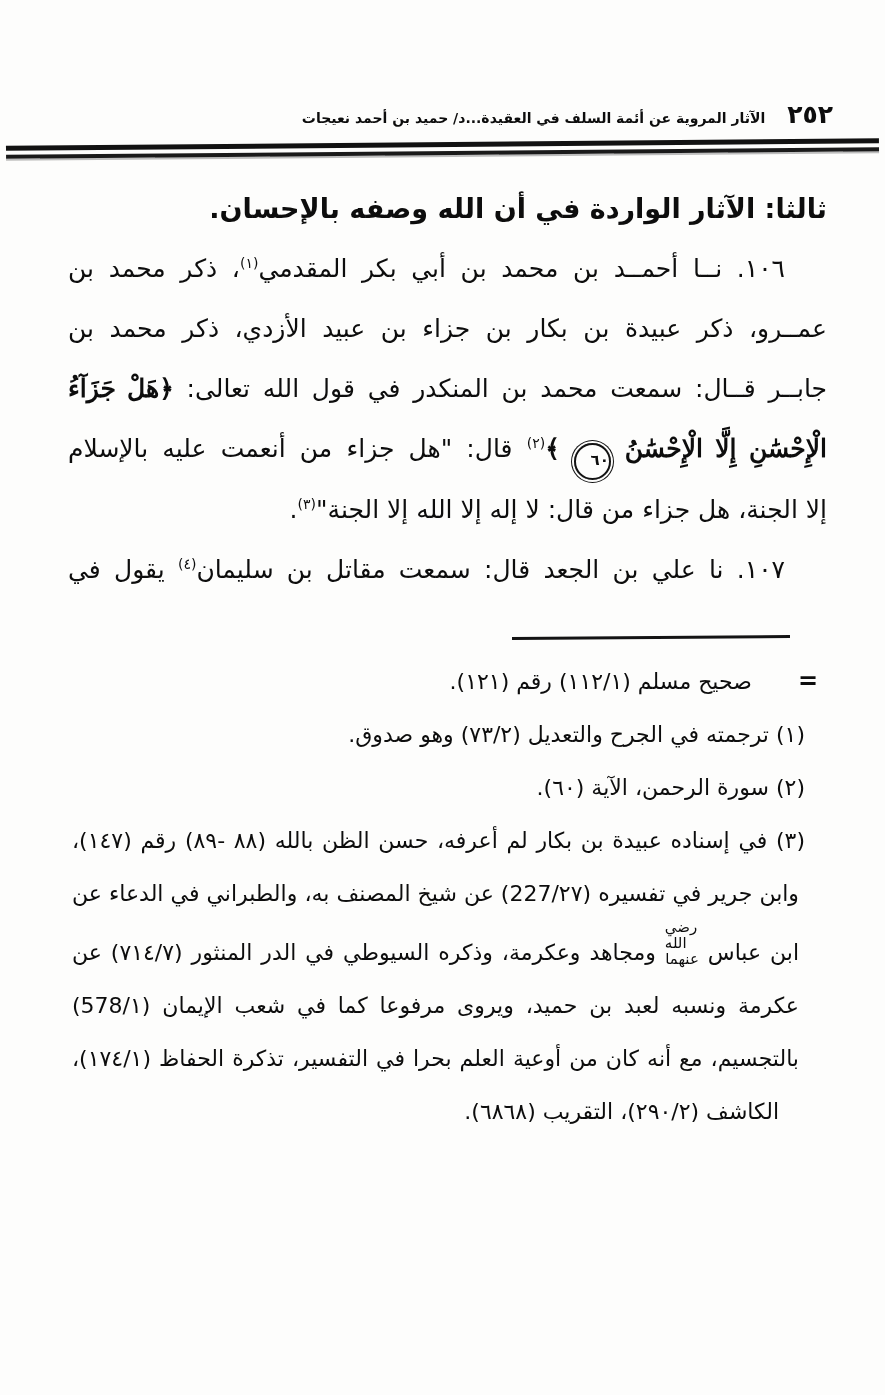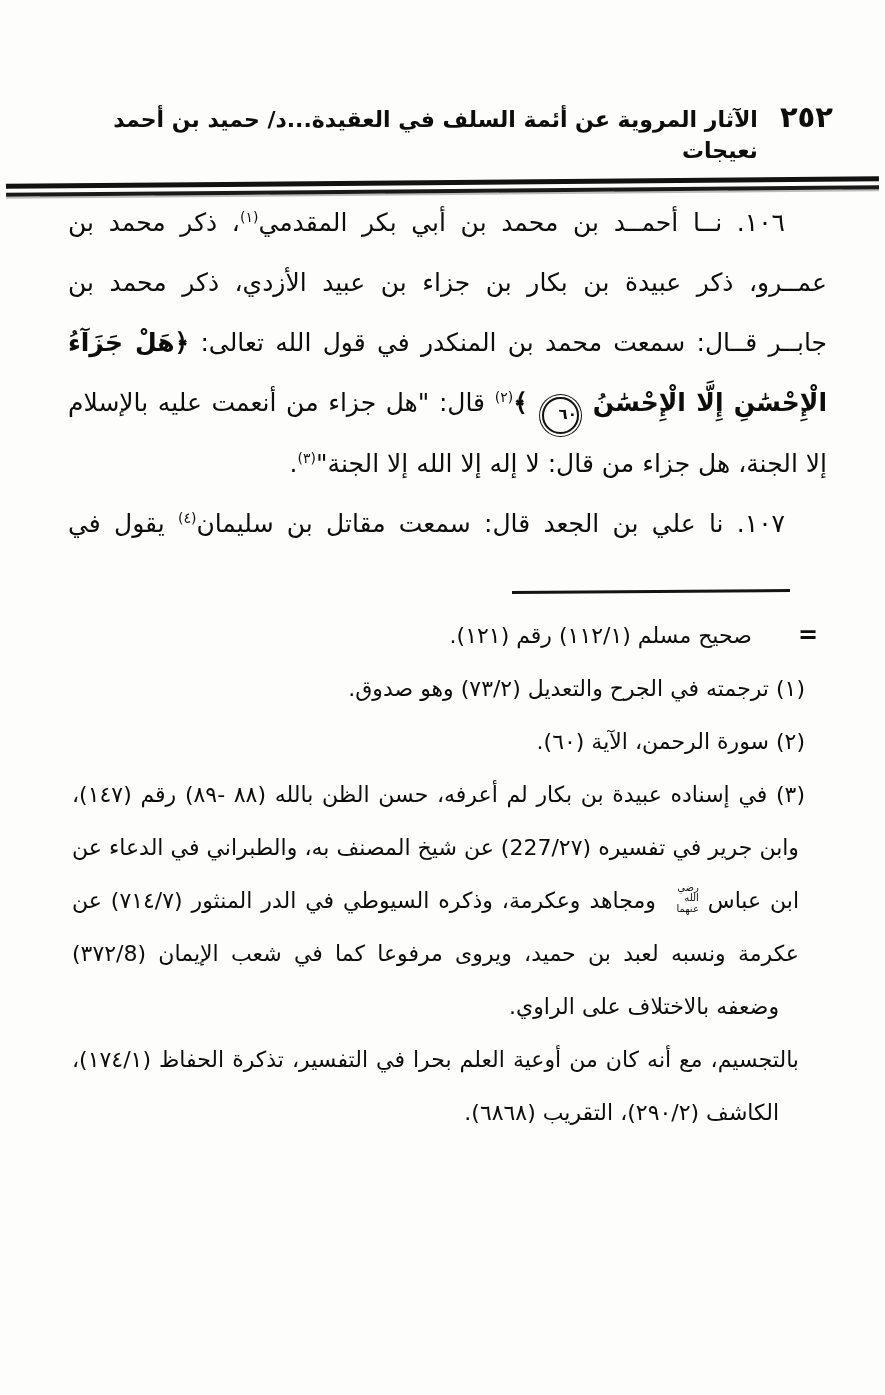--- a/index.html
+++ b/index.html
@@ -13,22 +13,22 @@
     font-family:"DejaVu Sans", sans-serif;
     overflow:hidden;
   }
   
   .header {
     display:flex; align-items:baseline; gap:22px;
     margin-top:100px;
     padding:0 52px 0 55px;
     font-weight:bold;
   }
-  .page-num { font-size:29px; letter-spacing:3px; white-space:nowrap; }
-  .header-title { font-size:22px; line-height:1.4; }
+  .page-num { font-size:25px; letter-spacing:3px; white-space:nowrap; }
+  .header-title { font-size:14px; line-height:1.4; }
   .header-rule {
     margin:13px 6px 0 6px;
     height:4px;
     border-top:5px solid #121212;
     border-bottom:4px solid #1a1a1a;
     box-shadow:0 2px 0 rgba(0,0,0,.25);
     transform:rotate(-0.5deg);
   }
   
   .main { padding:0 58px 0 68px; }
@@ -40,21 +40,21 @@
   }
   .line {
     font-size:25px;
     line-height:60px;
     text-align:justify;
     text-align-last:justify;
   }
   .line.end  { text-align-last:right; }
   .line.indent { text-indent:42px; }
   sup.fn { font-size:14px; line-height:0; vertical-align:9px; font-weight:normal; }
-  .verse { font-weight:bold; }
+  .verse { font-weight:bold;font-family:Liberation Serif, serif; }
   .ayah-circle {
     display:inline-block;
     width:33px; height:33px; line-height:31px;
     text-align:center; text-indent:0;
     border:2px solid #121212; border-radius:50%;
     box-shadow:0 0 0 2px #fdfdfc, 0 0 0 3px #121212;
     font-size:15px; font-weight:bold;
     vertical-align:-8px;
     margin:0 14px;
   }
@@ -74,38 +74,39 @@
   .fline.end { text-align-last:right; }
   .fline.hang { padding-right:6px; }
   .fline.hang2 { text-indent:26px; }
   .fn-cont {
     display:flex; align-items:baseline; gap:46px;
     font-size:22px; line-height:53px;
   }
   .cont-mark { font-weight:bold; font-size:24px; margin-right:-12px; letter-spacing:-1px; }
   .honorific {
     display:inline-block; width:34px;
-    font-size:10px; line-height:1.05;
-    text-align:right; text-indent:0;
+    font-size:15px; line-height:1.05;
+    text-align:left; text-indent:0;
     vertical-align:-4px;
     white-space:normal;
   }
 </style>
 </head>
 <body>
 
 <div class="page">
 
   <div class="header">
     <span class="page-num">٢٥٢</span>
     <span class="header-title">الآثار المروية عن أئمة السلف في العقيدة...د/ حميد بن أحمد نعيجات</span>
   </div>
   <div class="header-rule"></div>
 
   <div class="main">
+    <div class="heading">ثالثا: الآثار الواردة في أن الله وصفه بالإحسان.</div>
 
     <div class="line indent"><span>١٠٦. نــا أحمــد بن محمد بن أبي بكر المقدمي</span><sup class="fn">(١)</sup><span>، ذكر محمد بن</span></div>
 
     <div class="line">عمــرو، ذكر عبيدة بن بكار بن جزاء بن عبيد الأزدي، ذكر محمد بن</div>
 
     <div class="line"><span>جابــر قــال: سمعت محمد بن المنكدر في قول الله تعالى: </span><span class="verse">﴿هَلْ جَزَآءُ</span></div>
 
     <div class="line"><span class="verse">الْإِحْسَٰنِ إِلَّا الْإِحْسَٰنُ</span><span class="ayah-circle">٦٠</span><span class="verse">﴾</span><sup class="fn">(٢)</sup><span> قال: "هل جزاء من أنعمت عليه بالإسلام</span></div>
 
     <div class="line end"><span>إلا الجنة، هل جزاء من قال: لا إله إلا الله إلا الجنة"</span><sup class="fn">(٣)</sup><span>.</span></div>
@@ -123,22 +124,21 @@
         <span>صحيح مسلم (١١٢/١) رقم (١٢١).</span>
       </div>
 
     <div class="fline end"><span>(١)</span><span> ترجمته في الجرح والتعديل (٧٣/٢) وهو صدوق.</span></div>
 
     <div class="fline end"><span>(٢)</span><span> سورة الرحمن، الآية (٦٠).</span></div>
 
     <div class="fline"><span>(٣)</span><span> في إسناده عبيدة بن بكار لم أعرفه، حسن الظن بالله (٨٨ -٨٩) رقم (١٤٧)،</span></div>
     <div class="fline hang">وابن جرير في تفسيره (227/٢٧) عن شيخ المصنف به، والطبراني في الدعاء عن</div>
     <div class="fline hang"><span>ابن عباس </span><span class="honorific">رضي الله عنهما</span><span> ومجاهد وعكرمة، وذكره السيوطي في الدر المنثور (٧١٤/٧) عن</span></div>
-    <div class="fline hang">عكرمة ونسبه لعبد بن حميد، ويروى مرفوعا كما في شعب الإيمان (٣٧٢/8)</div>
-    <div class="fline end hang2">وضعفه بالاختلاف على الراوي.</div>
+    <div class="fline hang">عكرمة ونسبه لعبد بن حميد، ويروى مرفوعا كما في شعب الإيمان (578/١)</div>
 
     <div class="fline hang">بالتجسيم، مع أنه كان من أوعية العلم بحرا في التفسير، تذكرة الحفاظ (١٧٤/١)،</div>
     <div class="fline end hang2">الكاشف (٢٩٠/٢)، التقريب (٦٨٦٨).</div>
 
     <div class="fline end"></div>
 
   </div>
 </div>
 
 </body></html>

